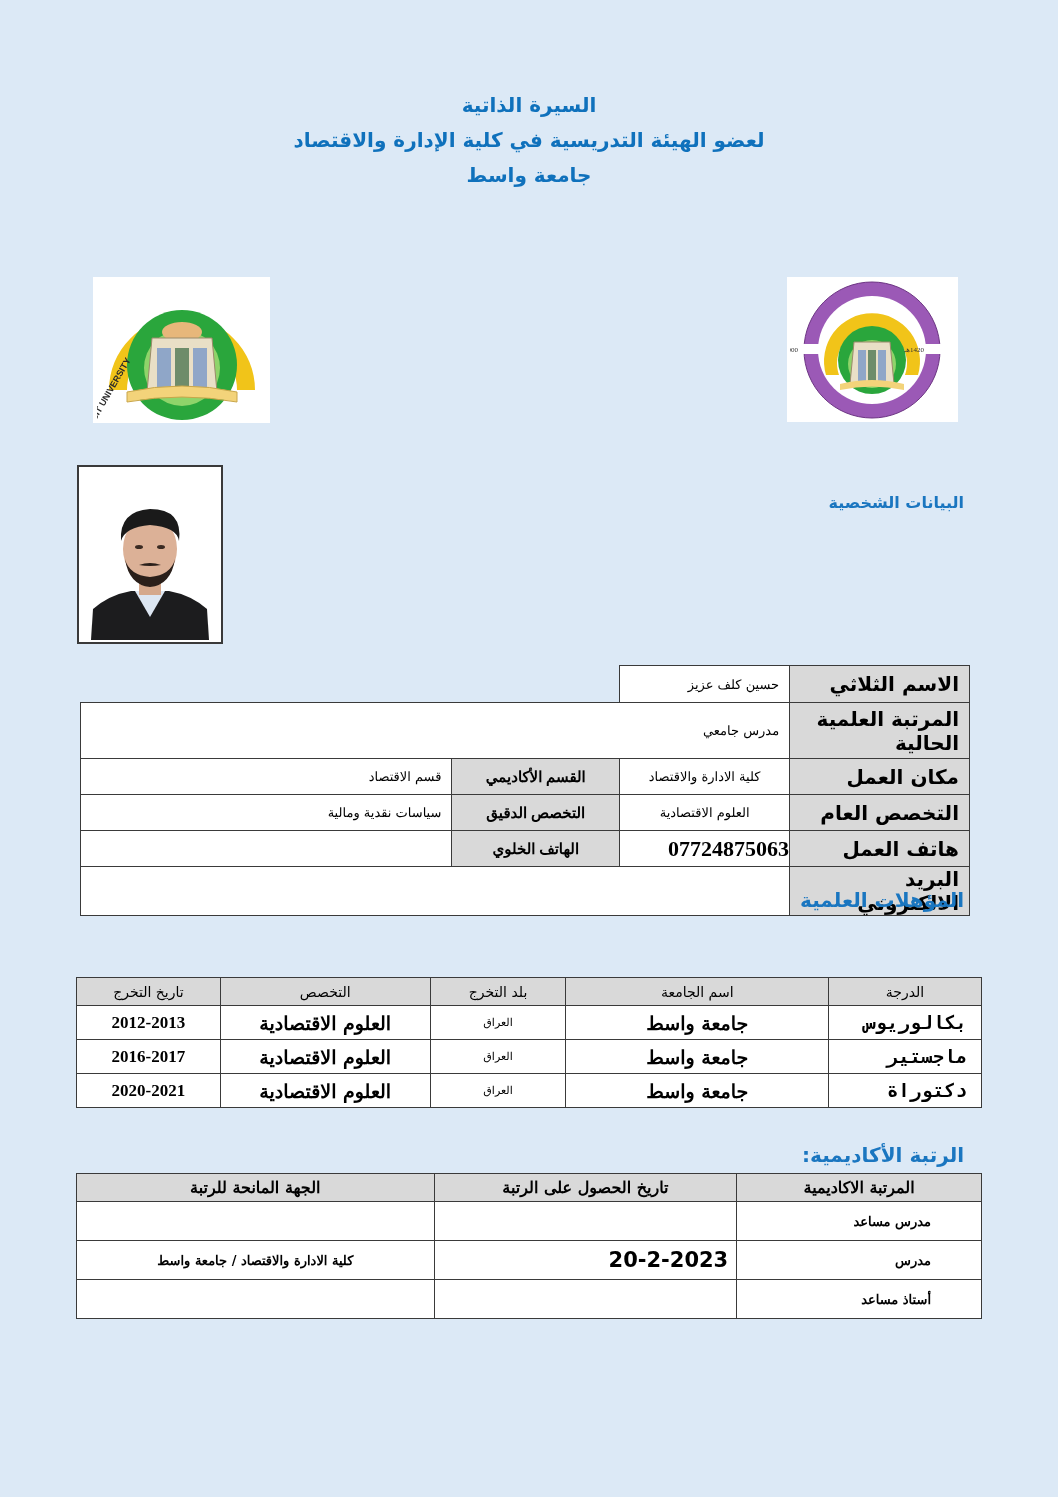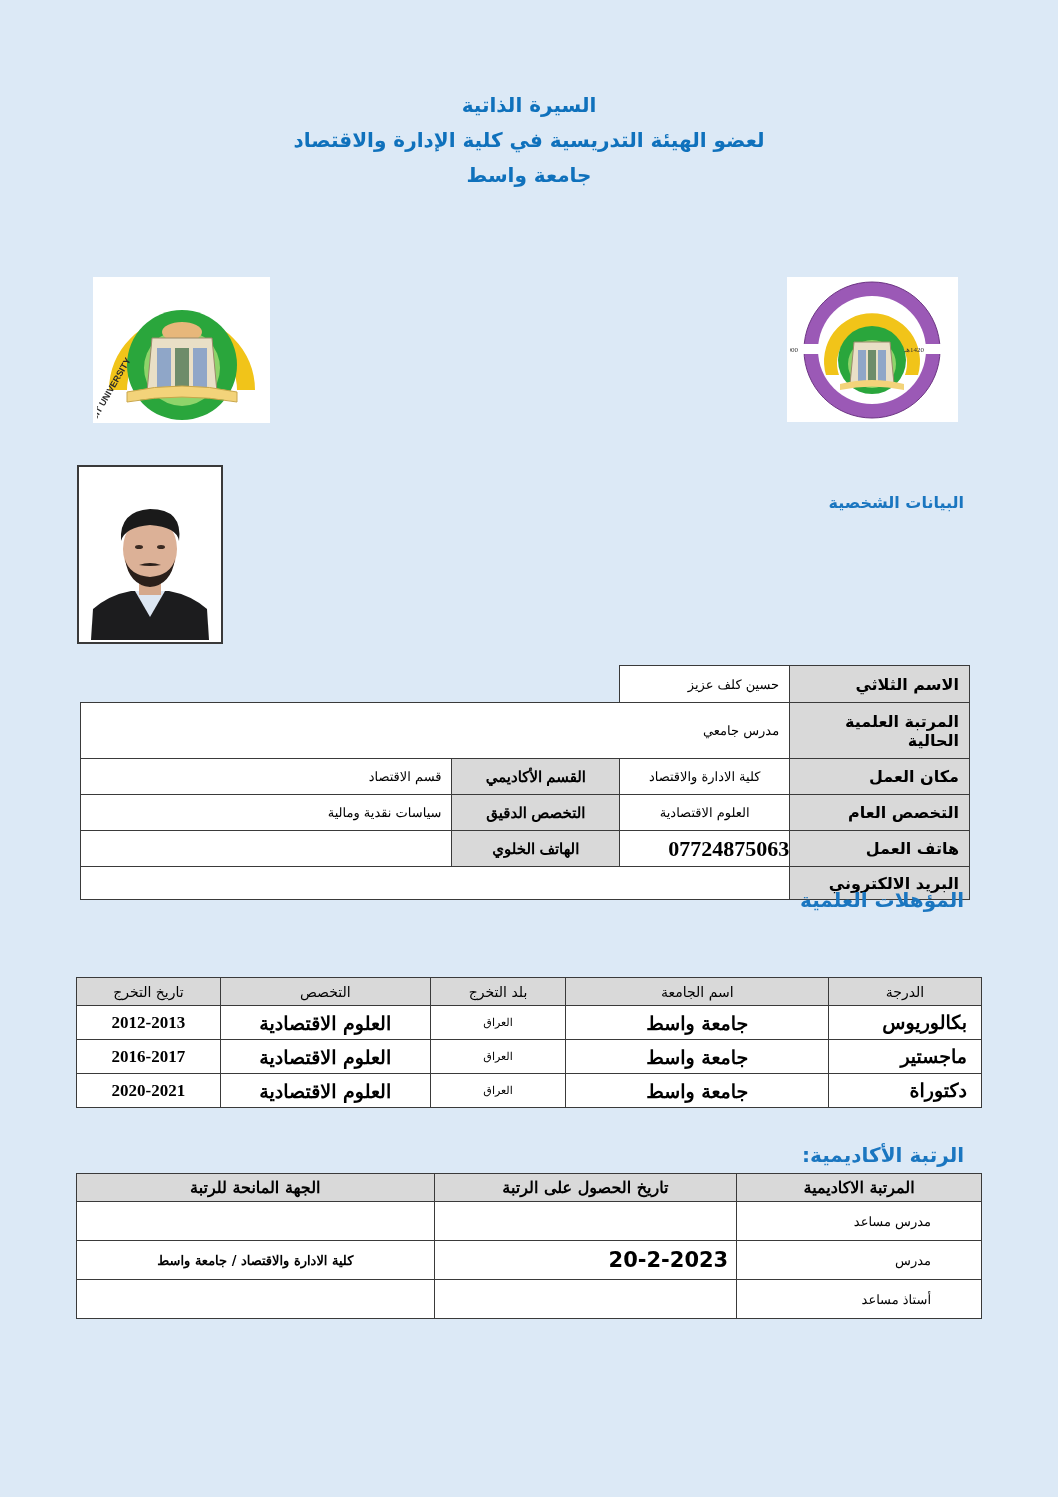--- a/index.html
+++ b/index.html
@@ -35,37 +35,37 @@
   .h-personal { right: 94px; top: 493px; font-size: 16px; letter-spacing: 2px; }
   .h-qual { right: 94px; top: 888px; font-size: 20px; letter-spacing: 1px; }
   .h-rank { right: 94px; top: 1143px; font-size: 20px; }
 
   table { border-collapse: collapse; position: absolute; direction: rtl; }
   td, th { border: 1.5px solid #3a3a3a; }
   .gray { background: #d9d9d9; }
   .white { background: #fff; }
 
   
-  .pt-label { font-family: "DejaVu Sans", sans-serif; font-weight: bold; font-size: 16px; text-align: right; padding: 0 10px; }
+  .pt-label { font-family: "DejaVu Sans", sans-serif; font-weight: bold; font-size: 20px; text-align: right; padding: 0 10px; }
   .pt-val { font-family: "DejaVu Serif", serif; font-size: 13px; text-align: center; }
   .pt-val-right { text-align: right; padding-right: 10px; }
   .pt-phone { font-family: "Liberation Serif", serif; font-weight: bold; font-size: 22px; text-align: right; }
-  .pt-sublabel { font-family: Liberation Sans, sans-serif; font-weight: bold; font-size: 15px; text-align: center; }
+  .pt-sublabel { font-family: Liberation Serif, serif; font-weight: bold; font-size: 15px; text-align: center; }
 
   
   .q-head { font-family: "DejaVu Sans", sans-serif; font-size: 14px; font-weight: normal; height: 28px; text-align: center; margin-left: 23px; }
-  .q-deg { font-family: Liberation Serif, serif; font-weight: bold; font-size: 19px; text-align: right; padding-right: 14px; }
+  .q-deg { font-family: Liberation Mono, monospace; font-weight: bold; font-size: 19px; text-align: right; padding-right: 14px; }
   .q-uni { font-family: "DejaVu Serif", serif; font-weight: bold; font-size: 19px; text-align: center; }
   .q-country { font-family: "DejaVu Serif", serif; font-size: 11px; text-align: center; }
   .q-spec { font-family: "DejaVu Serif", serif; font-weight: bold; font-size: 19px; text-align: center; }
   .q-date { font-family: "Liberation Serif", serif; font-weight: bold; font-size: 17px; text-align: center; }
 
   
   .r-head { font-family: "DejaVu Serif", serif; font-weight: bold; font-size: 16px; text-align: center; height: 28px; }
-  .r-rank { font-family: "DejaVu Serif", serif; font-weight: normal; font-size: 13px; padding-right: 50px; }
+  .r-rank { font-family: "DejaVu Serif", serif; font-weight: bold; font-size: 13px; padding-right: 50px; }
   .r-date { font-family: "DejaVu Sans", sans-serif; font-weight: bold; font-size: 21px; text-align: right; padding-right: 8px; }
   .r-grant { font-family: "DejaVu Serif", serif; font-weight: bold; font-size: 13px; text-align: center; }
 </style>
 </head>
 <body>
 
 <div class="title-block">
   <div>السيرة الذاتية</div>
   <div>لعضو الهيئة التدريسية في كلية الإدارة والاقتصاد</div>
   <div>جامعة واسط</div>

